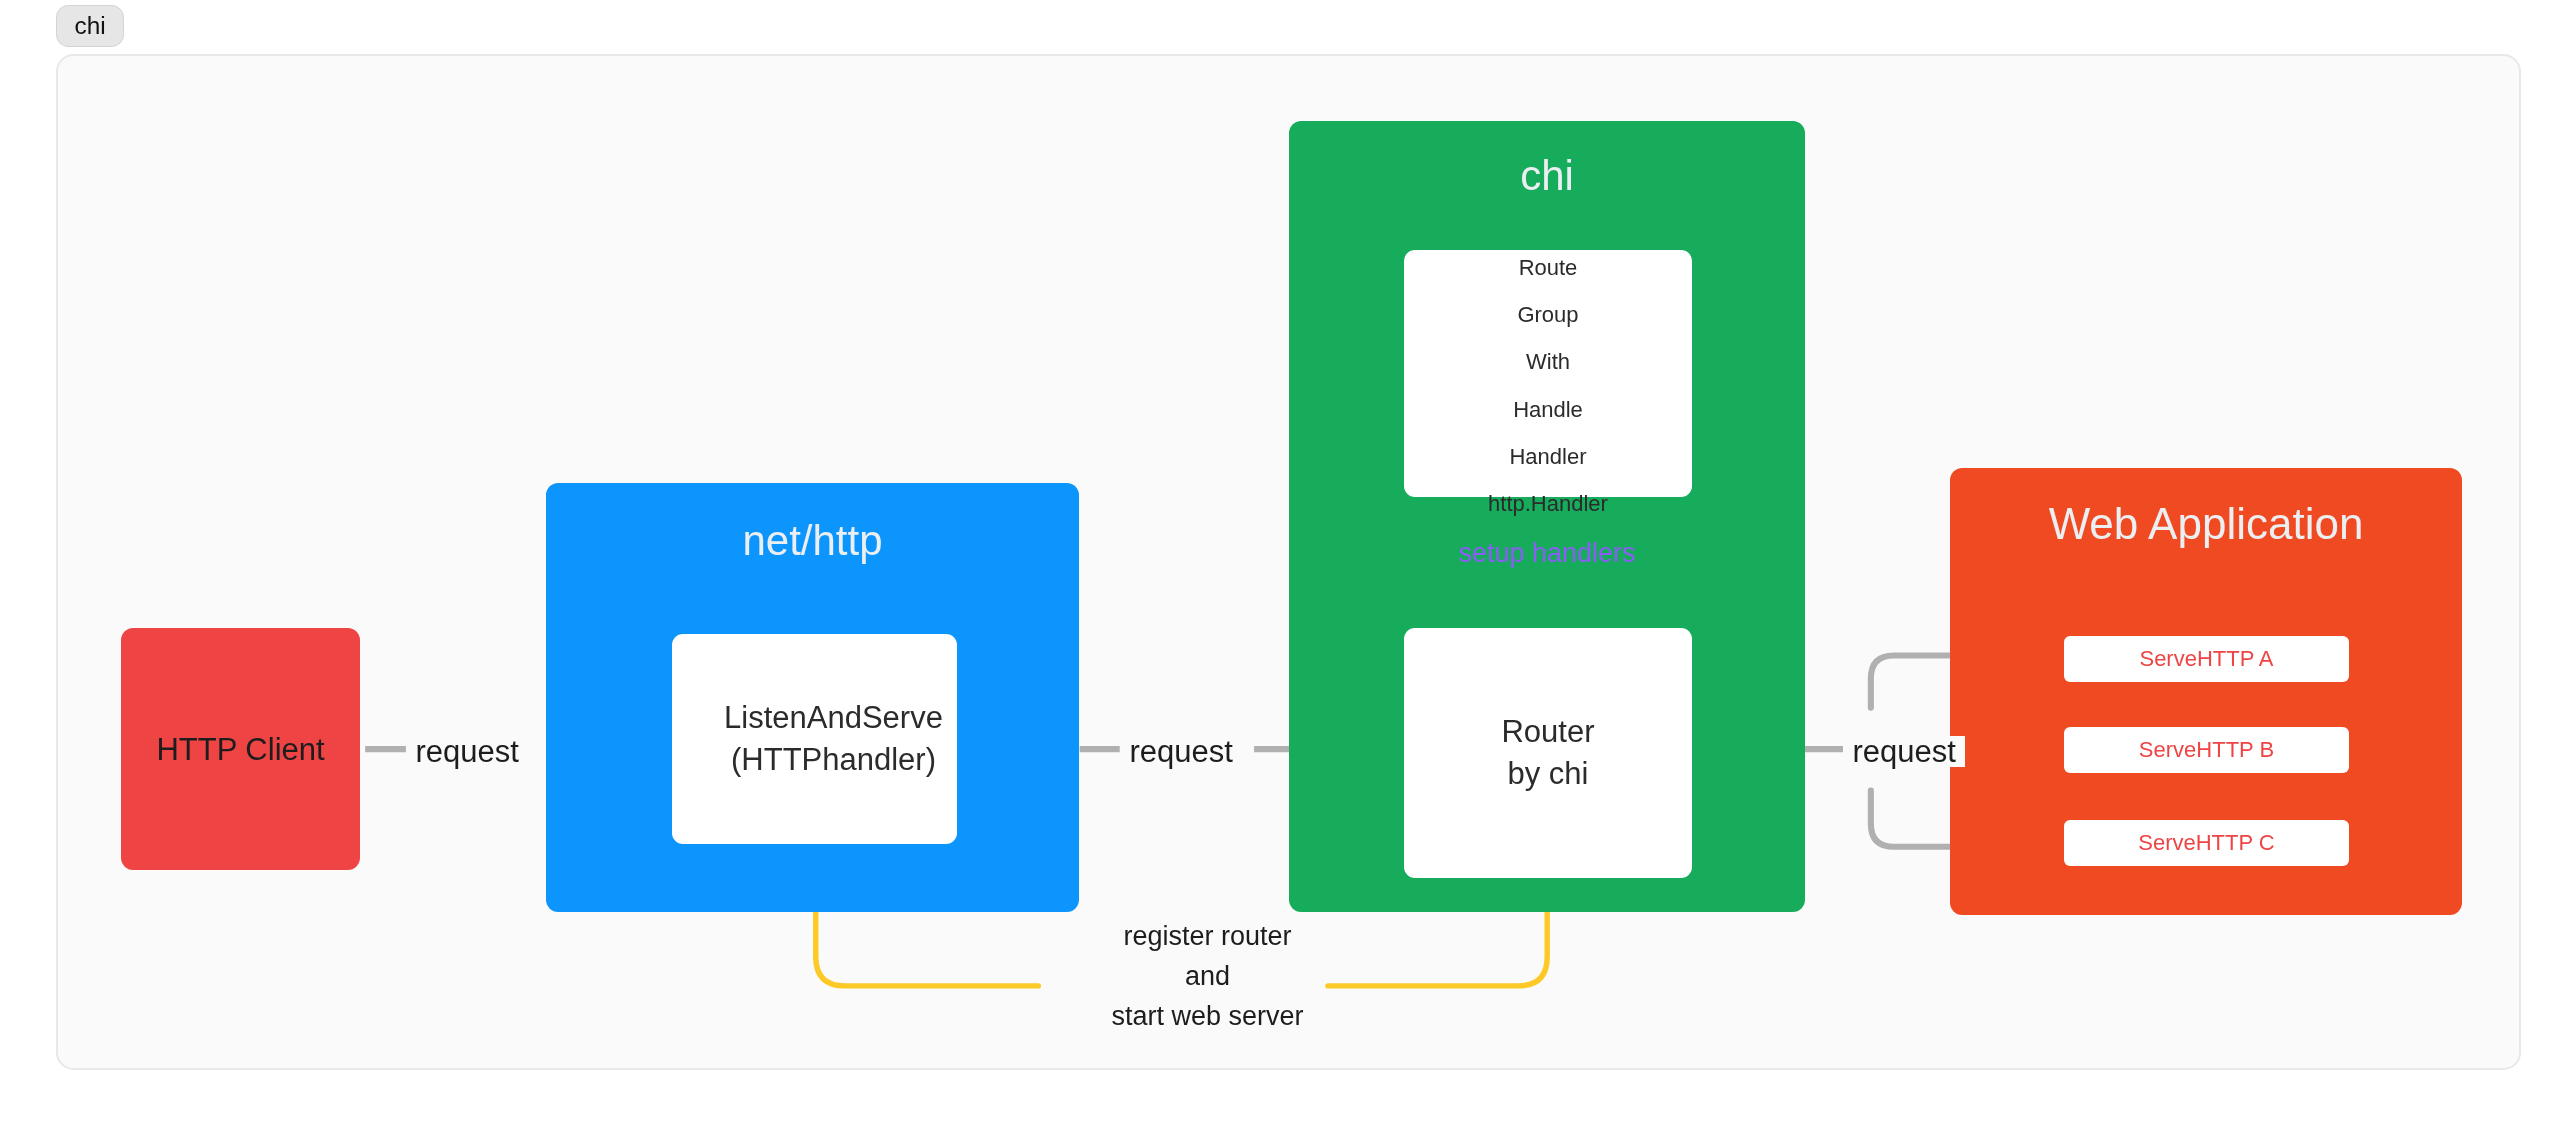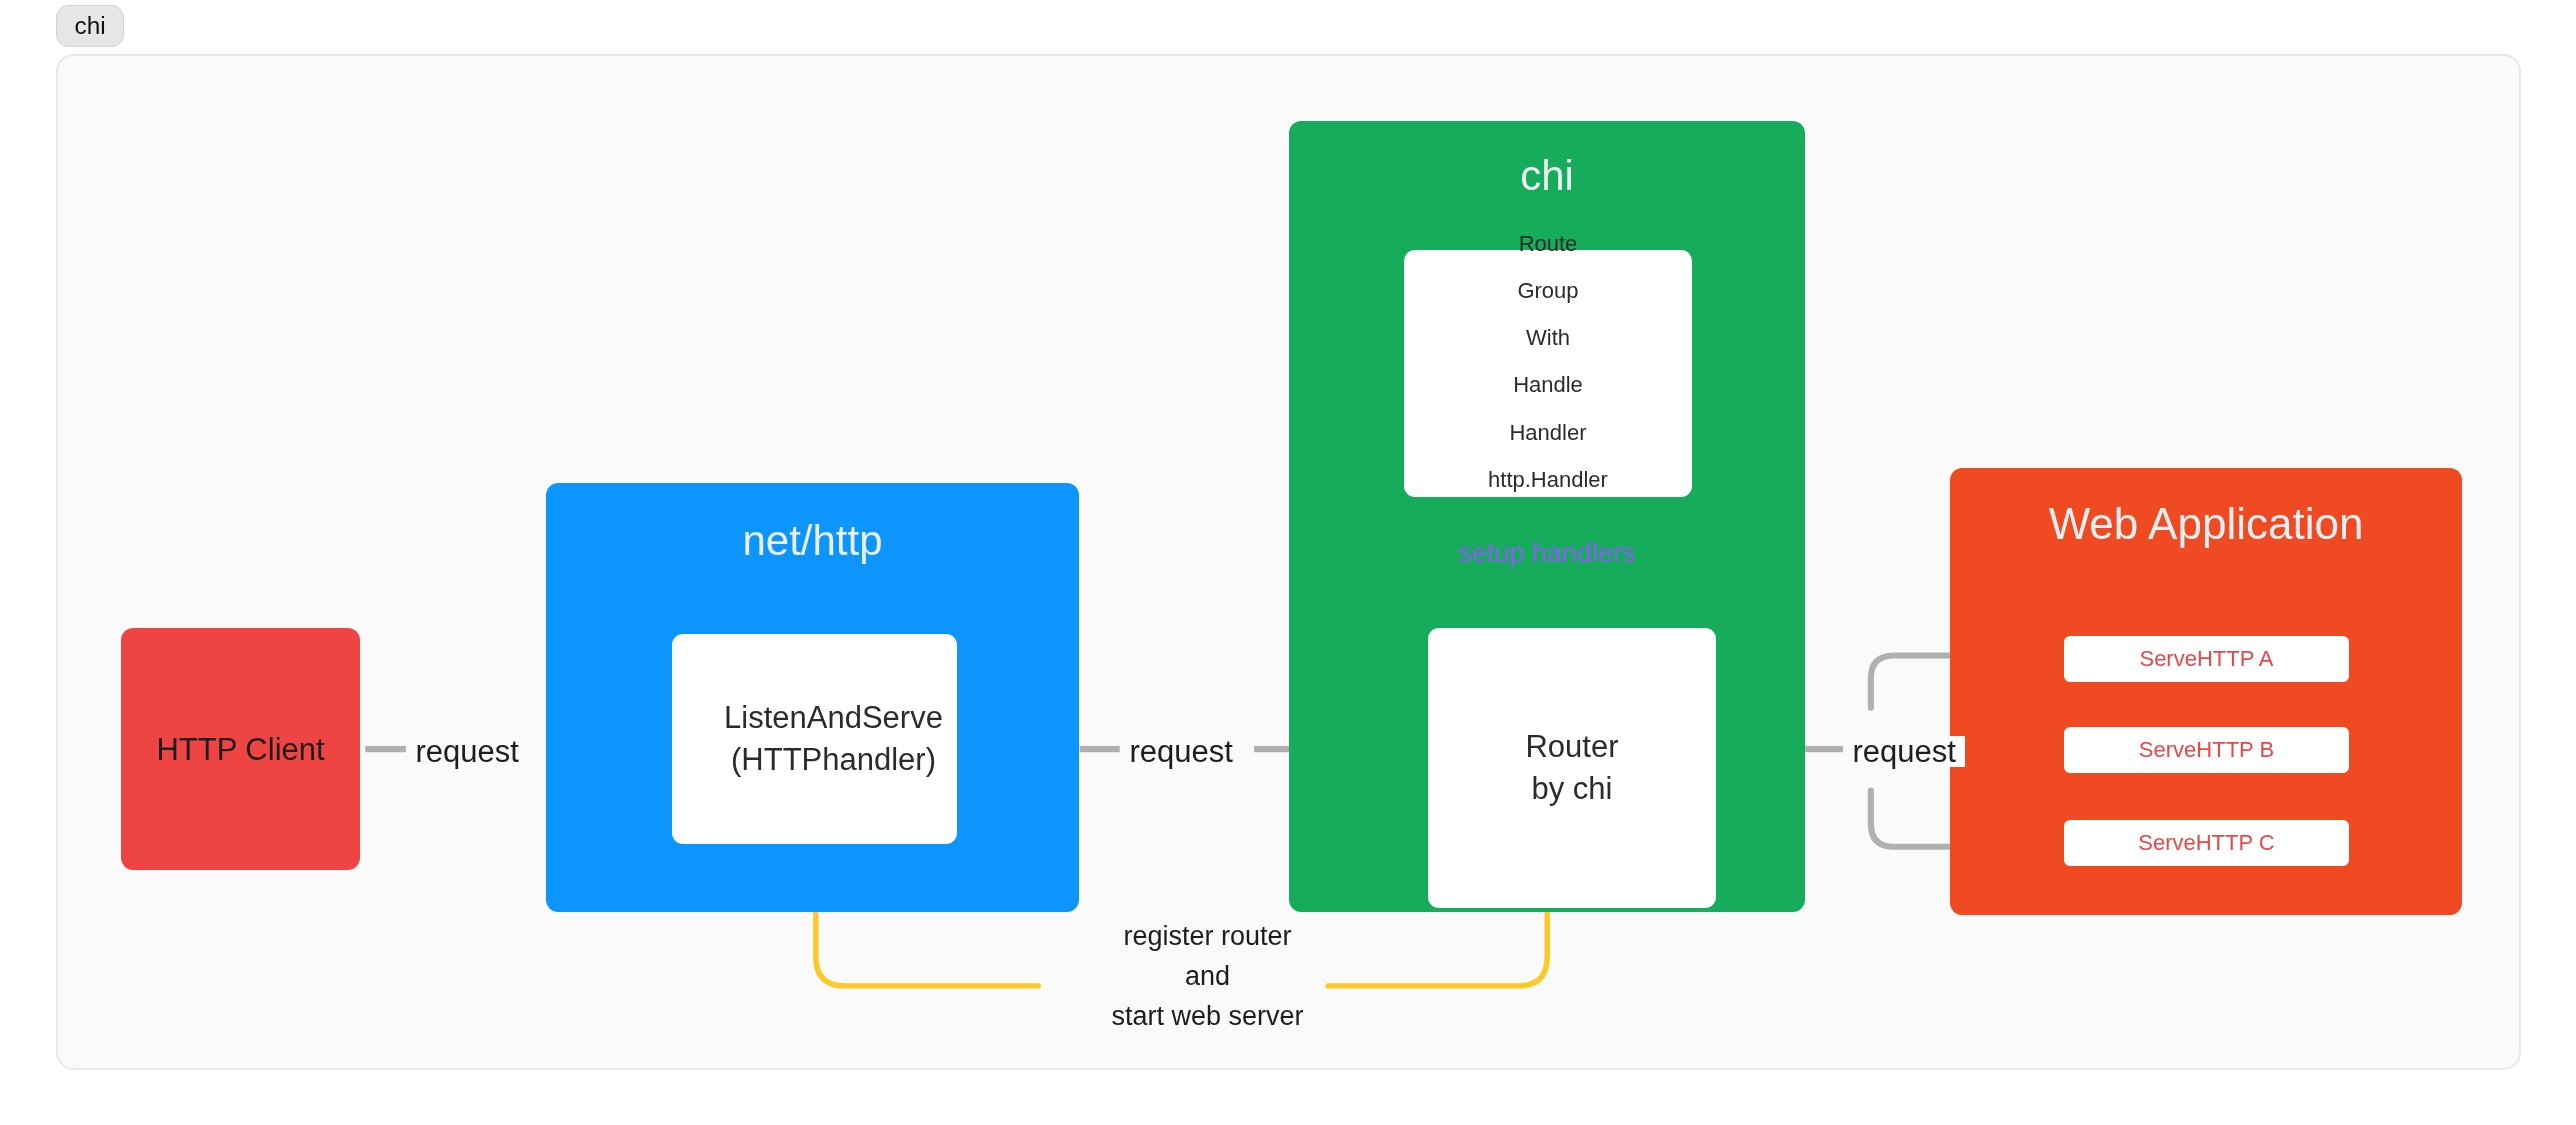--- a/index.html
+++ b/index.html
@@ -128,31 +128,30 @@
     background: #16ac5b;
   }
   #chi-title { top: 34px; font-size: 42px; }
   #chi-inner-api {
     left: 115px;
     top: 129px;
     width: 288px;
     height: 247px;
     font-size: 22px;
     line-height: 1.6;
-    justify-content: flex-end;
+    justify-content: space-between;
     gap: 12px;
   }
   #chi-inner-router {
     left: 115px;
     top: 507px;
     width: 288px;
-    height: 280px;
+    height: 250px;
     font-size: 31px;
     line-height: 1.35;
-    margin-left: 24px;
   }
   #setup-handlers-label {
     position: absolute;
     left: 1289px;
     top: 540px;
     width: 516px;
     text-align: center;
     font-size: 27px;
     color: #8b5cf6;
     line-height: 1;

